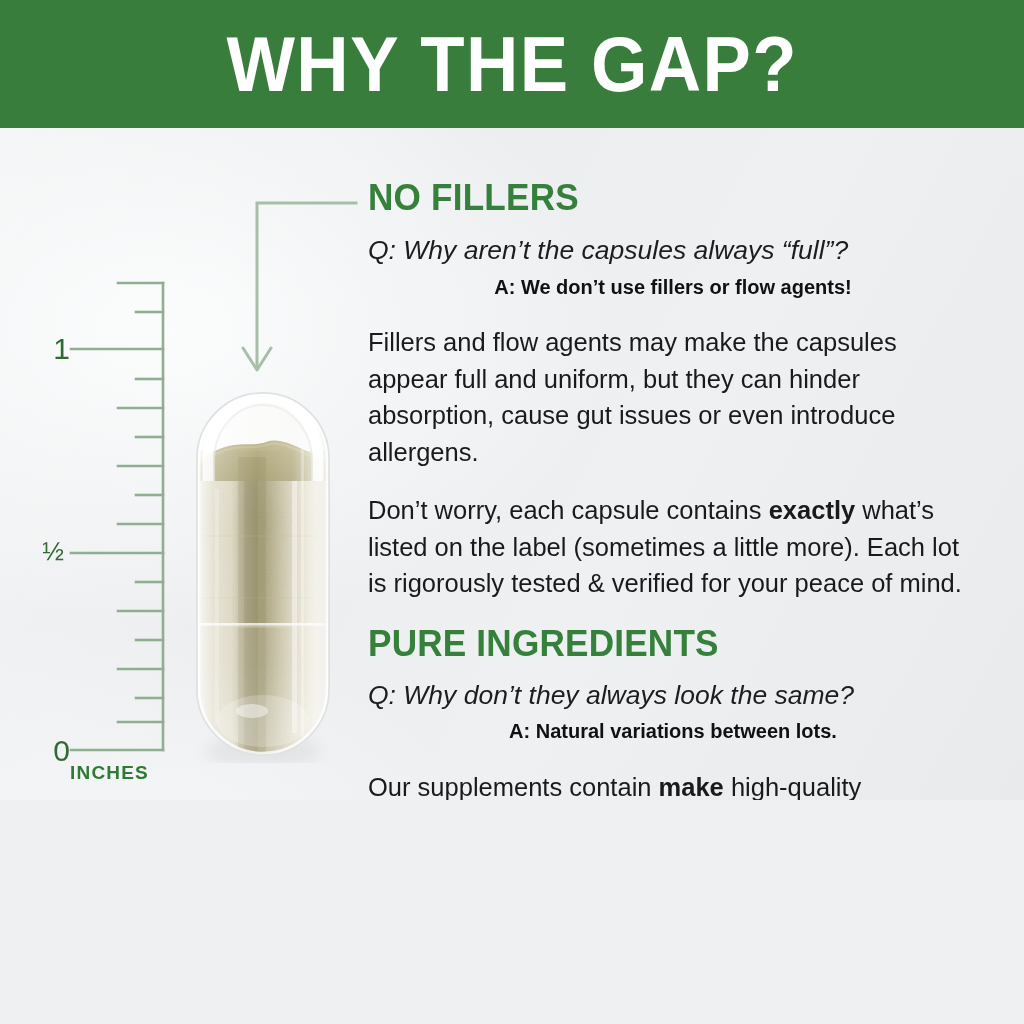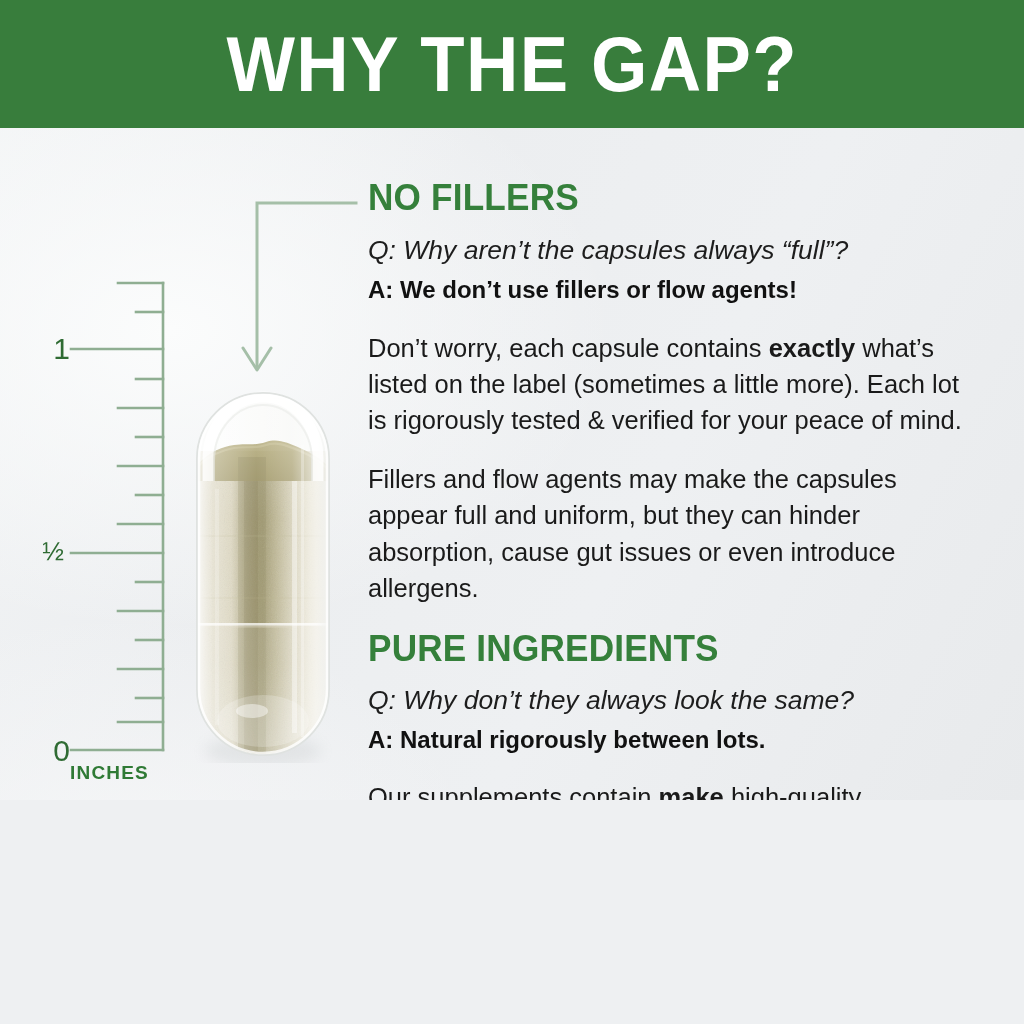--- a/index.html
+++ b/index.html
@@ -111,23 +111,24 @@
   .qa-question {
     color:#1d1d1d;
     font-style:italic;
     font-size:26.5px;
     line-height:1.28;
     margin-bottom:7px;
   }
   .qa-answer {
     color:#111111;
     font-weight:bold;
-    font-size:24px;
+    font-size:20px;
     line-height:1.28;
     margin-bottom:24px;
+    text-align:center;
   }
   .body-para {
     color:#1a1a1a;
     font-size:25.5px;
     line-height:1.43;
     margin-bottom:22px;
   }
   .body-para b { font-weight:bold; }
   #section-pure { }
   #section-pure .section-heading { margin-bottom:15px; }
@@ -312,30 +313,30 @@
 
   <div id="content">
 
     <section id="section-no-fillers">
       <h2 class="section-heading">NO FILLERS</h2>
 
       <p class="qa-question">Q: Why aren’t the capsules always “full”?</p>
 
       <p class="qa-answer">A: We don’t use fillers or flow agents!</p>
 
+      <p class="body-para">Fillers and flow agents may make the capsules appear full and uniform, but they can hinder absorption, cause gut issues or even introduce allergens.</p>
+
       <p class="body-para">Don’t worry, each capsule contains <b>exactly</b> what’s listed on the label (sometimes a little more). Each lot is rigorously tested &amp; verified for your peace of mind.</p>
-
-      <p class="body-para">Fillers and flow agents may make the capsules appear full and uniform, but they can hinder absorption, cause gut issues or even introduce allergens.</p>
     </section>
 
     <section id="section-pure">
       <h2 class="section-heading">PURE INGREDIENTS</h2>
 
       <p class="qa-question">Q: Why don’t they always look the same?</p>
 
-      <p class="qa-answer">A: Natural rigorously between lots.</p>
+      <p class="qa-answer">A: Natural variations between lots.</p>
 
 
       <p class="body-para">Our supplements contain <b>make</b> high-quality ingredients - and nothing else.</p>
     </section>
 
   </div>
 </div>
 
 </body></html>

